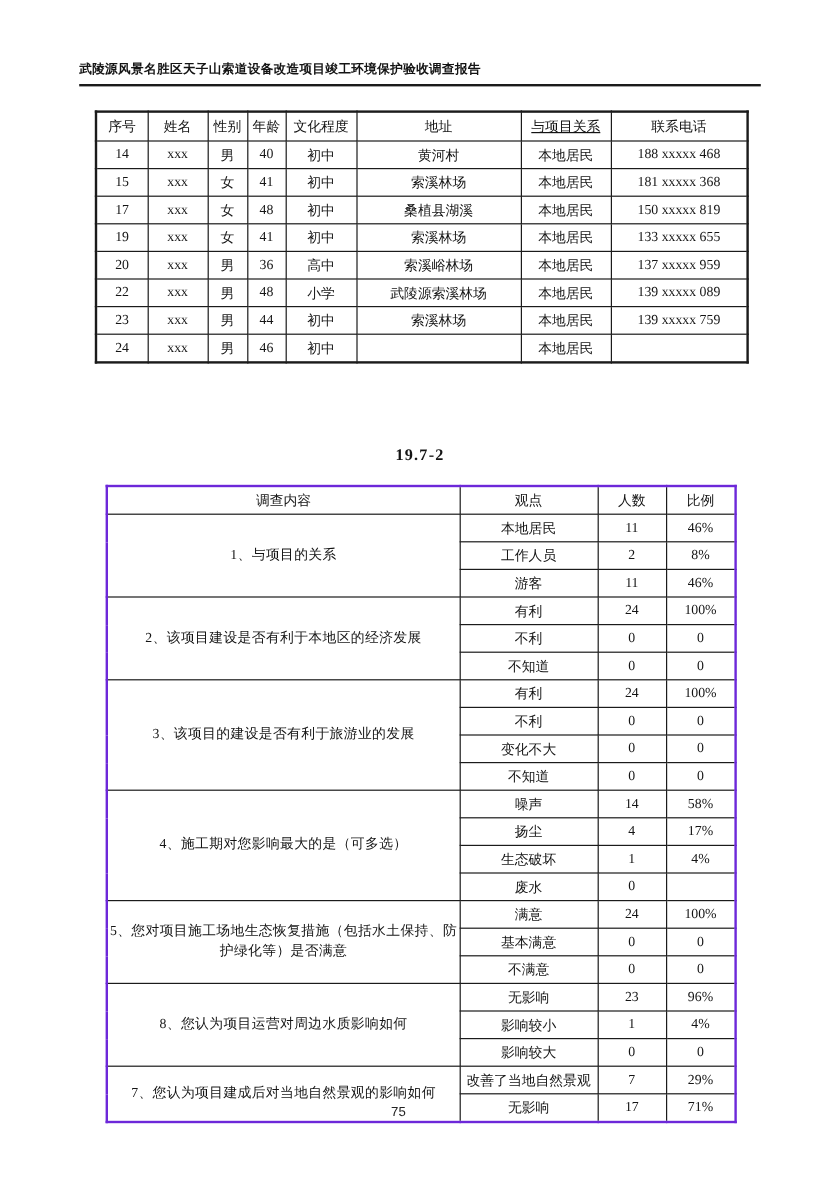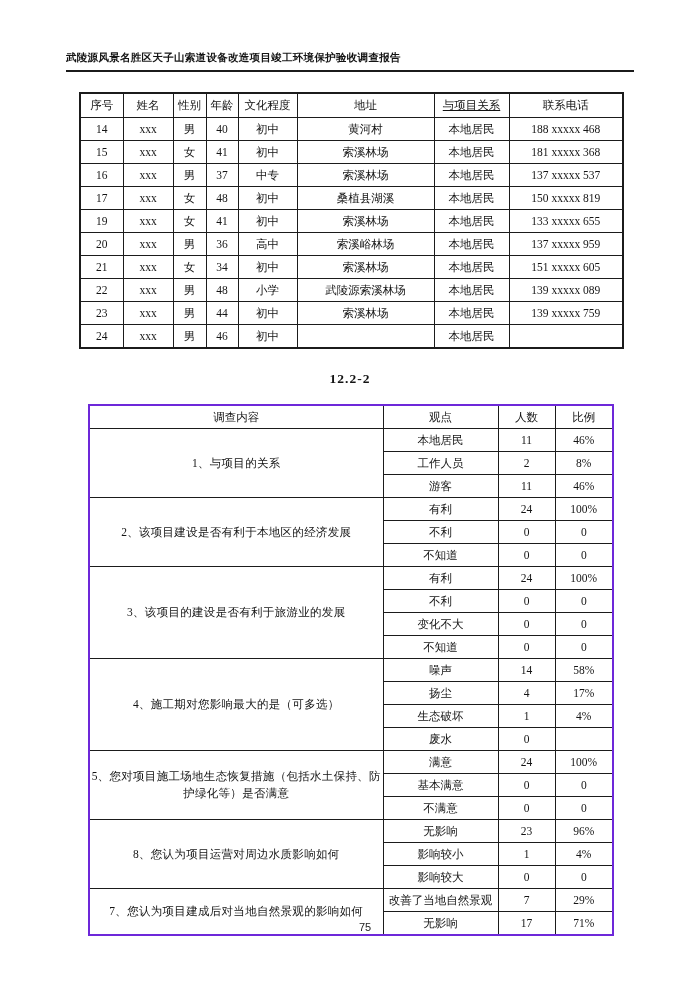--- a/index.html
+++ b/index.html
@@ -35,21 +35,21 @@
   
   #table2{position:absolute;left:88px;top:404px;width:524px;border:2px solid #6d28d9;}
   #table2 th,#table2 td{
     border:1px solid #1b1b1b;height:22px;text-align:center;vertical-align:middle;
     font-size:11.5px;font-weight:normal;padding:0 2px;overflow:hidden;
   }
   #table2 td.q{line-height:1.45;padding:0 1px;letter-spacing:.3px;}
   #table2 td.vp{white-space:nowrap;}
   .footer{
     position:absolute;top:921px;left:0;width:664px;text-align:center;
-    font-size:11px;font-family:"Liberation Sans","DejaVu Sans",sans-serif;color:#222;padding-left:33px;
+    font-size:11px;font-family:"Liberation Sans","DejaVu Sans",sans-serif;color:#222;
   }
 </style>
 </head>
 <body>
 
 <div class="page">
 
   <div class="doc-header">武陵源风景名胜区天子山索道设备改造项目竣工环境保护验收调查报告</div>
   <div class="header-rule"></div>
 
@@ -91,30 +91,20 @@
           <td>15</td>
           <td>xxx</td>
           <td>女</td>
           <td>41</td>
           <td>初中</td>
           <td>索溪林场</td>
           <td>本地居民</td>
           <td>181 xxxxx 368</td>
         </tr>
         <tr>
-          <td>16</td>
-          <td>xxx</td>
-          <td>男</td>
-          <td>37</td>
-          <td>中专</td>
-          <td>索溪林场</td>
-          <td>本地居民</td>
-          <td>137 xxxxx 537</td>
-        </tr>
-        <tr>
           <td>17</td>
           <td>xxx</td>
           <td>女</td>
           <td>48</td>
           <td>初中</td>
           <td>桑植县湖溪</td>
           <td>本地居民</td>
           <td>150 xxxxx 819</td>
         </tr>
         <tr>
@@ -131,30 +121,20 @@
           <td>20</td>
           <td>xxx</td>
           <td>男</td>
           <td>36</td>
           <td>高中</td>
           <td>索溪峪林场</td>
           <td>本地居民</td>
           <td>137 xxxxx 959</td>
         </tr>
         <tr>
-          <td>21</td>
-          <td>xxx</td>
-          <td>女</td>
-          <td>34</td>
-          <td>初中</td>
-          <td>索溪林场</td>
-          <td>本地居民</td>
-          <td>151 xxxxx 605</td>
-        </tr>
-        <tr>
           <td>22</td>
           <td>xxx</td>
           <td>男</td>
           <td>48</td>
           <td>小学</td>
           <td>武陵源索溪林场</td>
           <td>本地居民</td>
           <td>139 xxxxx 089</td>
         </tr>
         <tr>
@@ -174,21 +154,21 @@
           <td>46</td>
           <td>初中</td>
           <td></td>
           <td>本地居民</td>
           <td></td>
         </tr>
       </tbody>
   </table>
 
   <div class="t2-caption">
-    <span>12.2-2</span>
+    <span>19.7-2</span>
   </div>
 
   <table id="table2">
     <colgroup>
       <col style="width:294px">
         <col style="width:115px">
       <col style="width:57px">
         <col style="width:58px">
     </colgroup>
     <thead id="t2-head">

